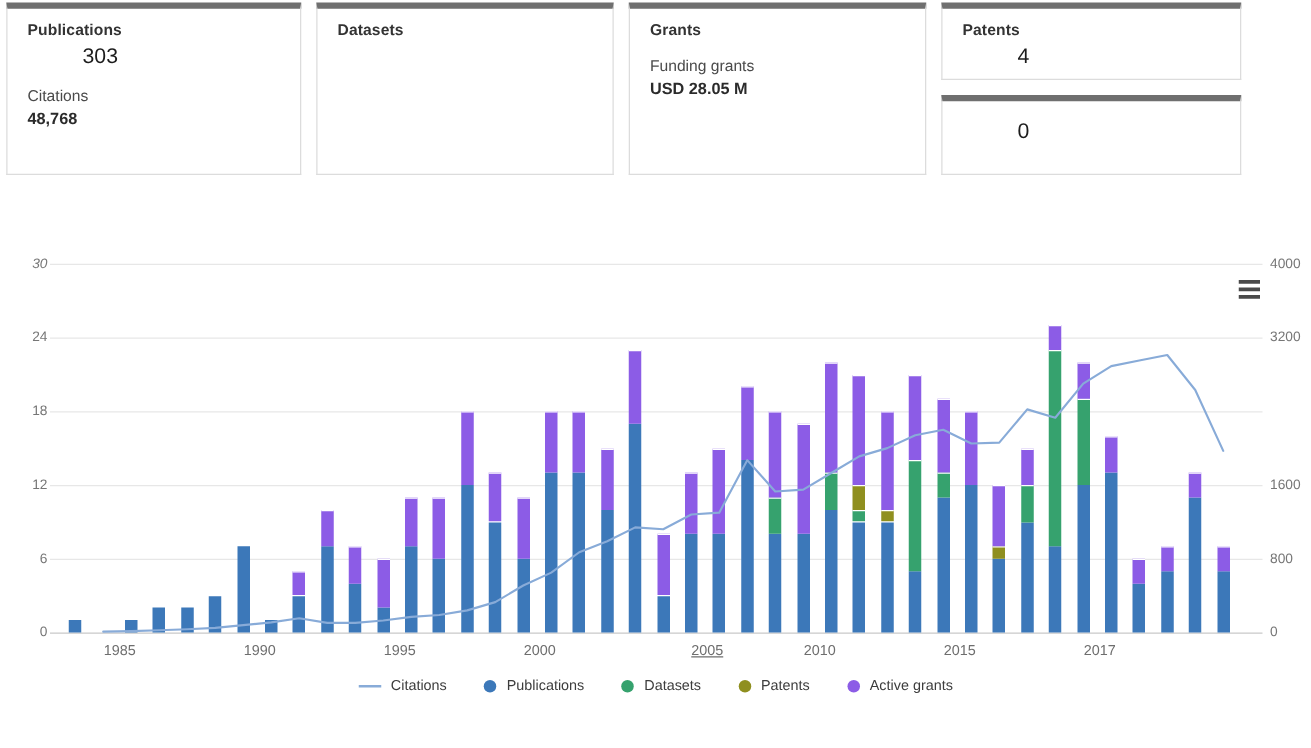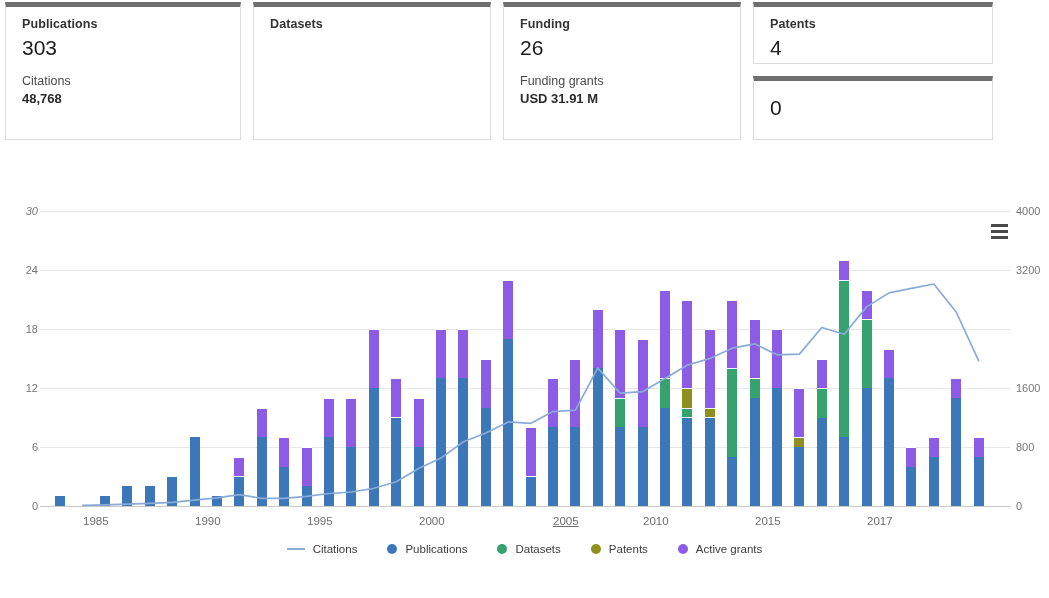--- a/index.html
+++ b/index.html
@@ -3,21 +3,21 @@
 <meta charset="utf-8">
 <style>
   html,body{margin:0;padding:0;background:#fff;}
   .page{position:relative;width:1049px;height:598px;background:#fff;
         font-family:"Liberation Sans",sans-serif;overflow:hidden;}
 
   
   .card{position:absolute;background:#fff;border:1px solid #dcdcdc;
         border-top:5px solid #6f6f6f;box-sizing:border-box;padding:10px 16px 0 16px;}
   .card .label{font-size:12.5px;font-weight:bold;color:#333;letter-spacing:.1px;}
-  .card .value{font-size:21px;color:#1c1c1c;margin-top:5px;line-height:1.1;}
+  .card .value{font-size:17px;color:#1c1c1c;margin-top:5px;line-height:1.1;margin-left:44px;}
   .card .sub-label{font-size:12.5px;color:#4a4a4a;margin-top:15px;}
   .card .sub-value{font-size:13px;font-weight:bold;color:#2b2b2b;margin-top:3px;}
 
   
   .chart{position:absolute;left:0;top:0;width:1049px;height:598px;}
   .gridline{position:absolute;height:1px;background:#e7e7e7;}
   .gridline.baseline{background:#c9c9c9;}
   .yt{position:absolute;font-size:11px;color:#767676;line-height:11px;}
   .yt.left{width:34px;text-align:right;}
   .yt.right{text-align:left;}
@@ -47,24 +47,23 @@
     <div class="value">303</div>
     <div class="sub-label">Citations</div>
     <div class="sub-value">48,768</div>
   </div>
 
   <div class="card" style="left:253px;top:2px;width:238px;height:138px;">
     <div class="label">Datasets</div>
   </div>
 
   <div class="card" style="left:503px;top:2px;width:238px;height:138px;">
-    <div class="label">Funding</div>
-    <div class="value">26</div>
+    <div class="label">Grants</div>
     <div class="sub-label">Funding grants</div>
-    <div class="sub-value">USD 31.91 M</div>
+    <div class="sub-value">USD 28.05 M</div>
   </div>
 
   <div class="card" style="left:753px;top:2px;width:240px;height:62px;">
     <div class="label">Patents</div>
     <div class="value">4</div>
   </div>
 
   <div class="card" style="left:753px;top:76px;width:240px;height:64px;">
     <div class="value">0</div>
   </div>

